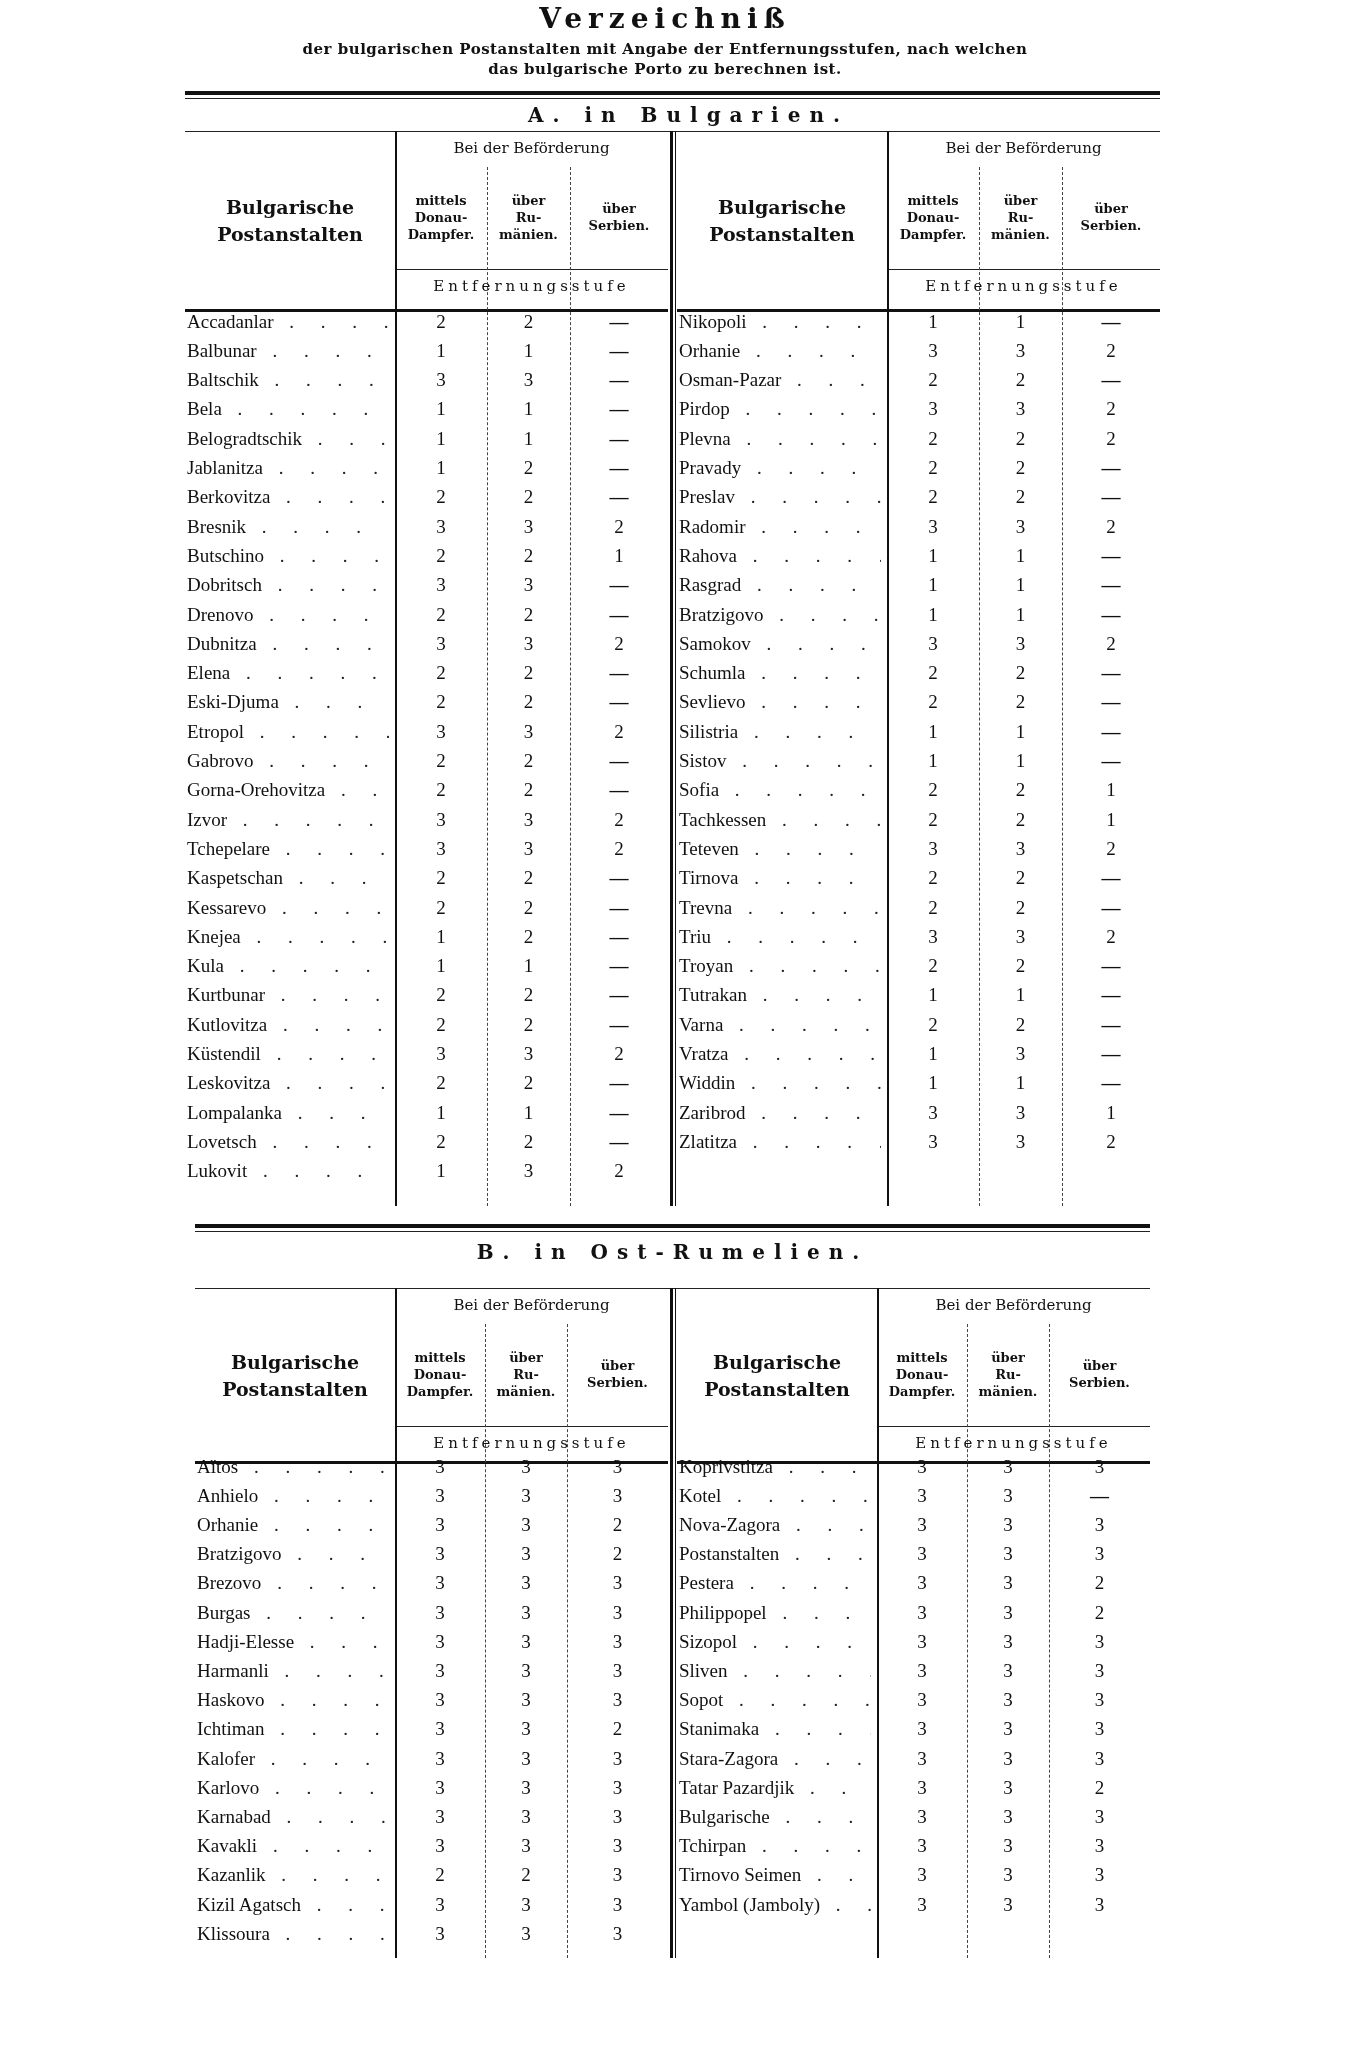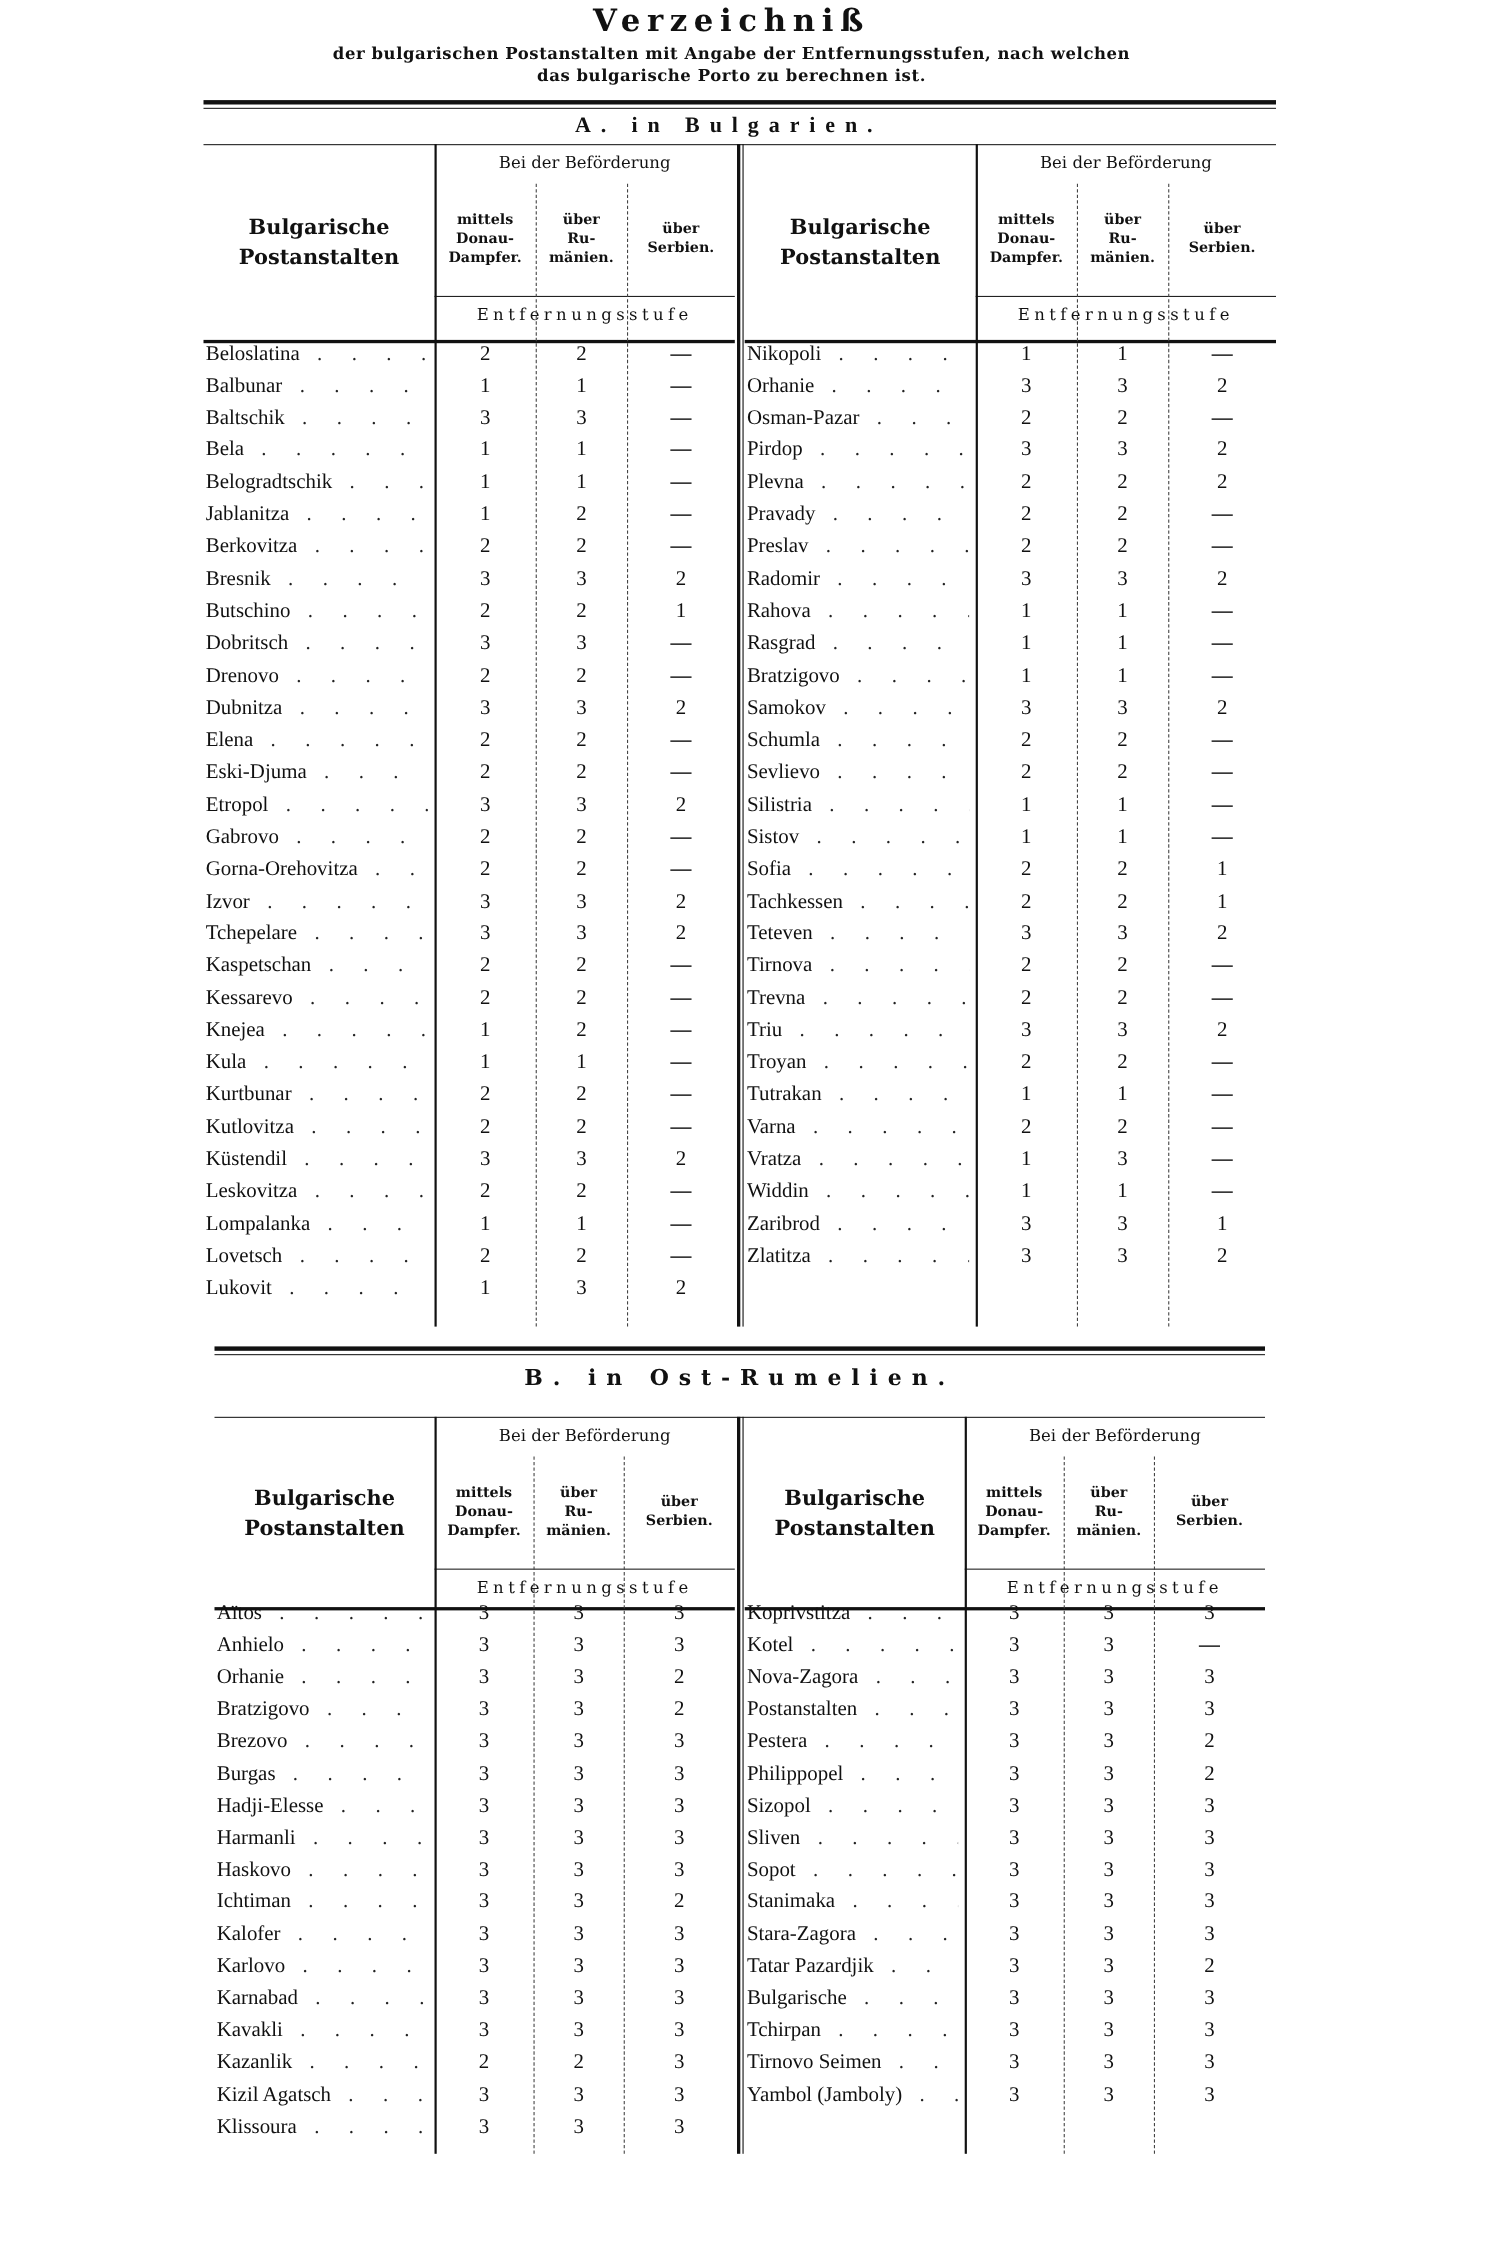--- a/index.html
+++ b/index.html
@@ -34,21 +34,21 @@
 </style>
 </head>
 <body>
 
 <div class="abs center title">Verzeichniß</div>
 <div class="abs center subtitle" style="top:40px;">der bulgarischen Postanstalten mit Angabe der Entfernungsstufen, nach welchen</div>
 <div class="abs center subtitle" style="top:60px;">das bulgarische Porto zu berechnen ist.</div>
 
 <div class="abs rule-thick" style="left:185px; top:91px; width:975px;"></div>
 <div class="abs rule-thin" style="left:185px; top:98px; width:975px;"></div>
-<div class="abs center section-title" style="left:175px; width:975px; top:103px;font-family:Liberation Serif, serif;">A. in Bulgarien.</div>
+<div class="abs center section-title" style="left:201px; width:975px; top:103px;">A. in Bulgarien.</div>
 <div class="abs rule-thin" style="left:185px; top:131px; width:975px;"></div>
 <div id="section-a" class="tbl" style="left:185px; top:131px; width:975px; height:1075px;">
     <div class="half" style="left:0px; width:483px; height:1075px;">
       <div class="hdr-name" style="left:0; top:0; width:210px; height:180px; flex-direction:column;">
         <div>Bulgarische</div>
         <div>Postanstalten</div>
       </div>
       <div class="hdr-group" style="left:210px; width:273px; top:8px;">Bei der Beförderung</div>
       <div class="hdr-col" style="left:210px; width:92px; top:36px; height:100px; flex-direction:column;">
         <div>mittels</div>
@@ -64,21 +64,21 @@
         <div>über</div>
         <div>Serbien.</div>
       </div>
       <div class="hline" style="left:210px; width:273px; top:138px;"></div>
       <div class="hdr-unit" style="left:210px; width:273px; top:146px;">Entfernungsstufe</div>
       <div class="hline bold" style="left:0; width:483px; top:178px;"></div>
       <div class="vline" style="left:210px; top:0; height:1075px;"></div>
       <div class="vline dash" style="left:302px; top:36px; height:1039px;"></div>
       <div class="vline dash" style="left:385px; top:36px; height:1039px;"></div>
       <div class="row" style="left:0; width:483px; top:176px;">
-        <div class="cell-name" style="left:2px; width:202px;"><span>Beloslatina</span><span class="dots"> . . . . . . . . .</span></div>
+        <div class="cell-name" style="left:2px; width:202px;"><span>Accadanlar</span><span class="dots"> . . . . . . . . .</span></div>
         <div class="cell-val" style="left:210px; width:92px; ">2</div>
         <div class="cell-val" style="left:302px; width:83px; ">2</div>
         <div class="cell-val" style="left:385px; width:98px; font-weight:bold;">—</div>
       </div>
       <div class="row" style="left:0; width:483px; top:205.3px;">
         <div class="cell-name" style="left:2px; width:202px;"><span>Balbunar</span><span class="dots"> . . . . . . . . .</span></div>
         <div class="cell-val" style="left:210px; width:92px; ">1</div>
         <div class="cell-val" style="left:302px; width:83px; ">1</div>
         <div class="cell-val" style="left:385px; width:98px; font-weight:bold;">—</div>
       </div>

